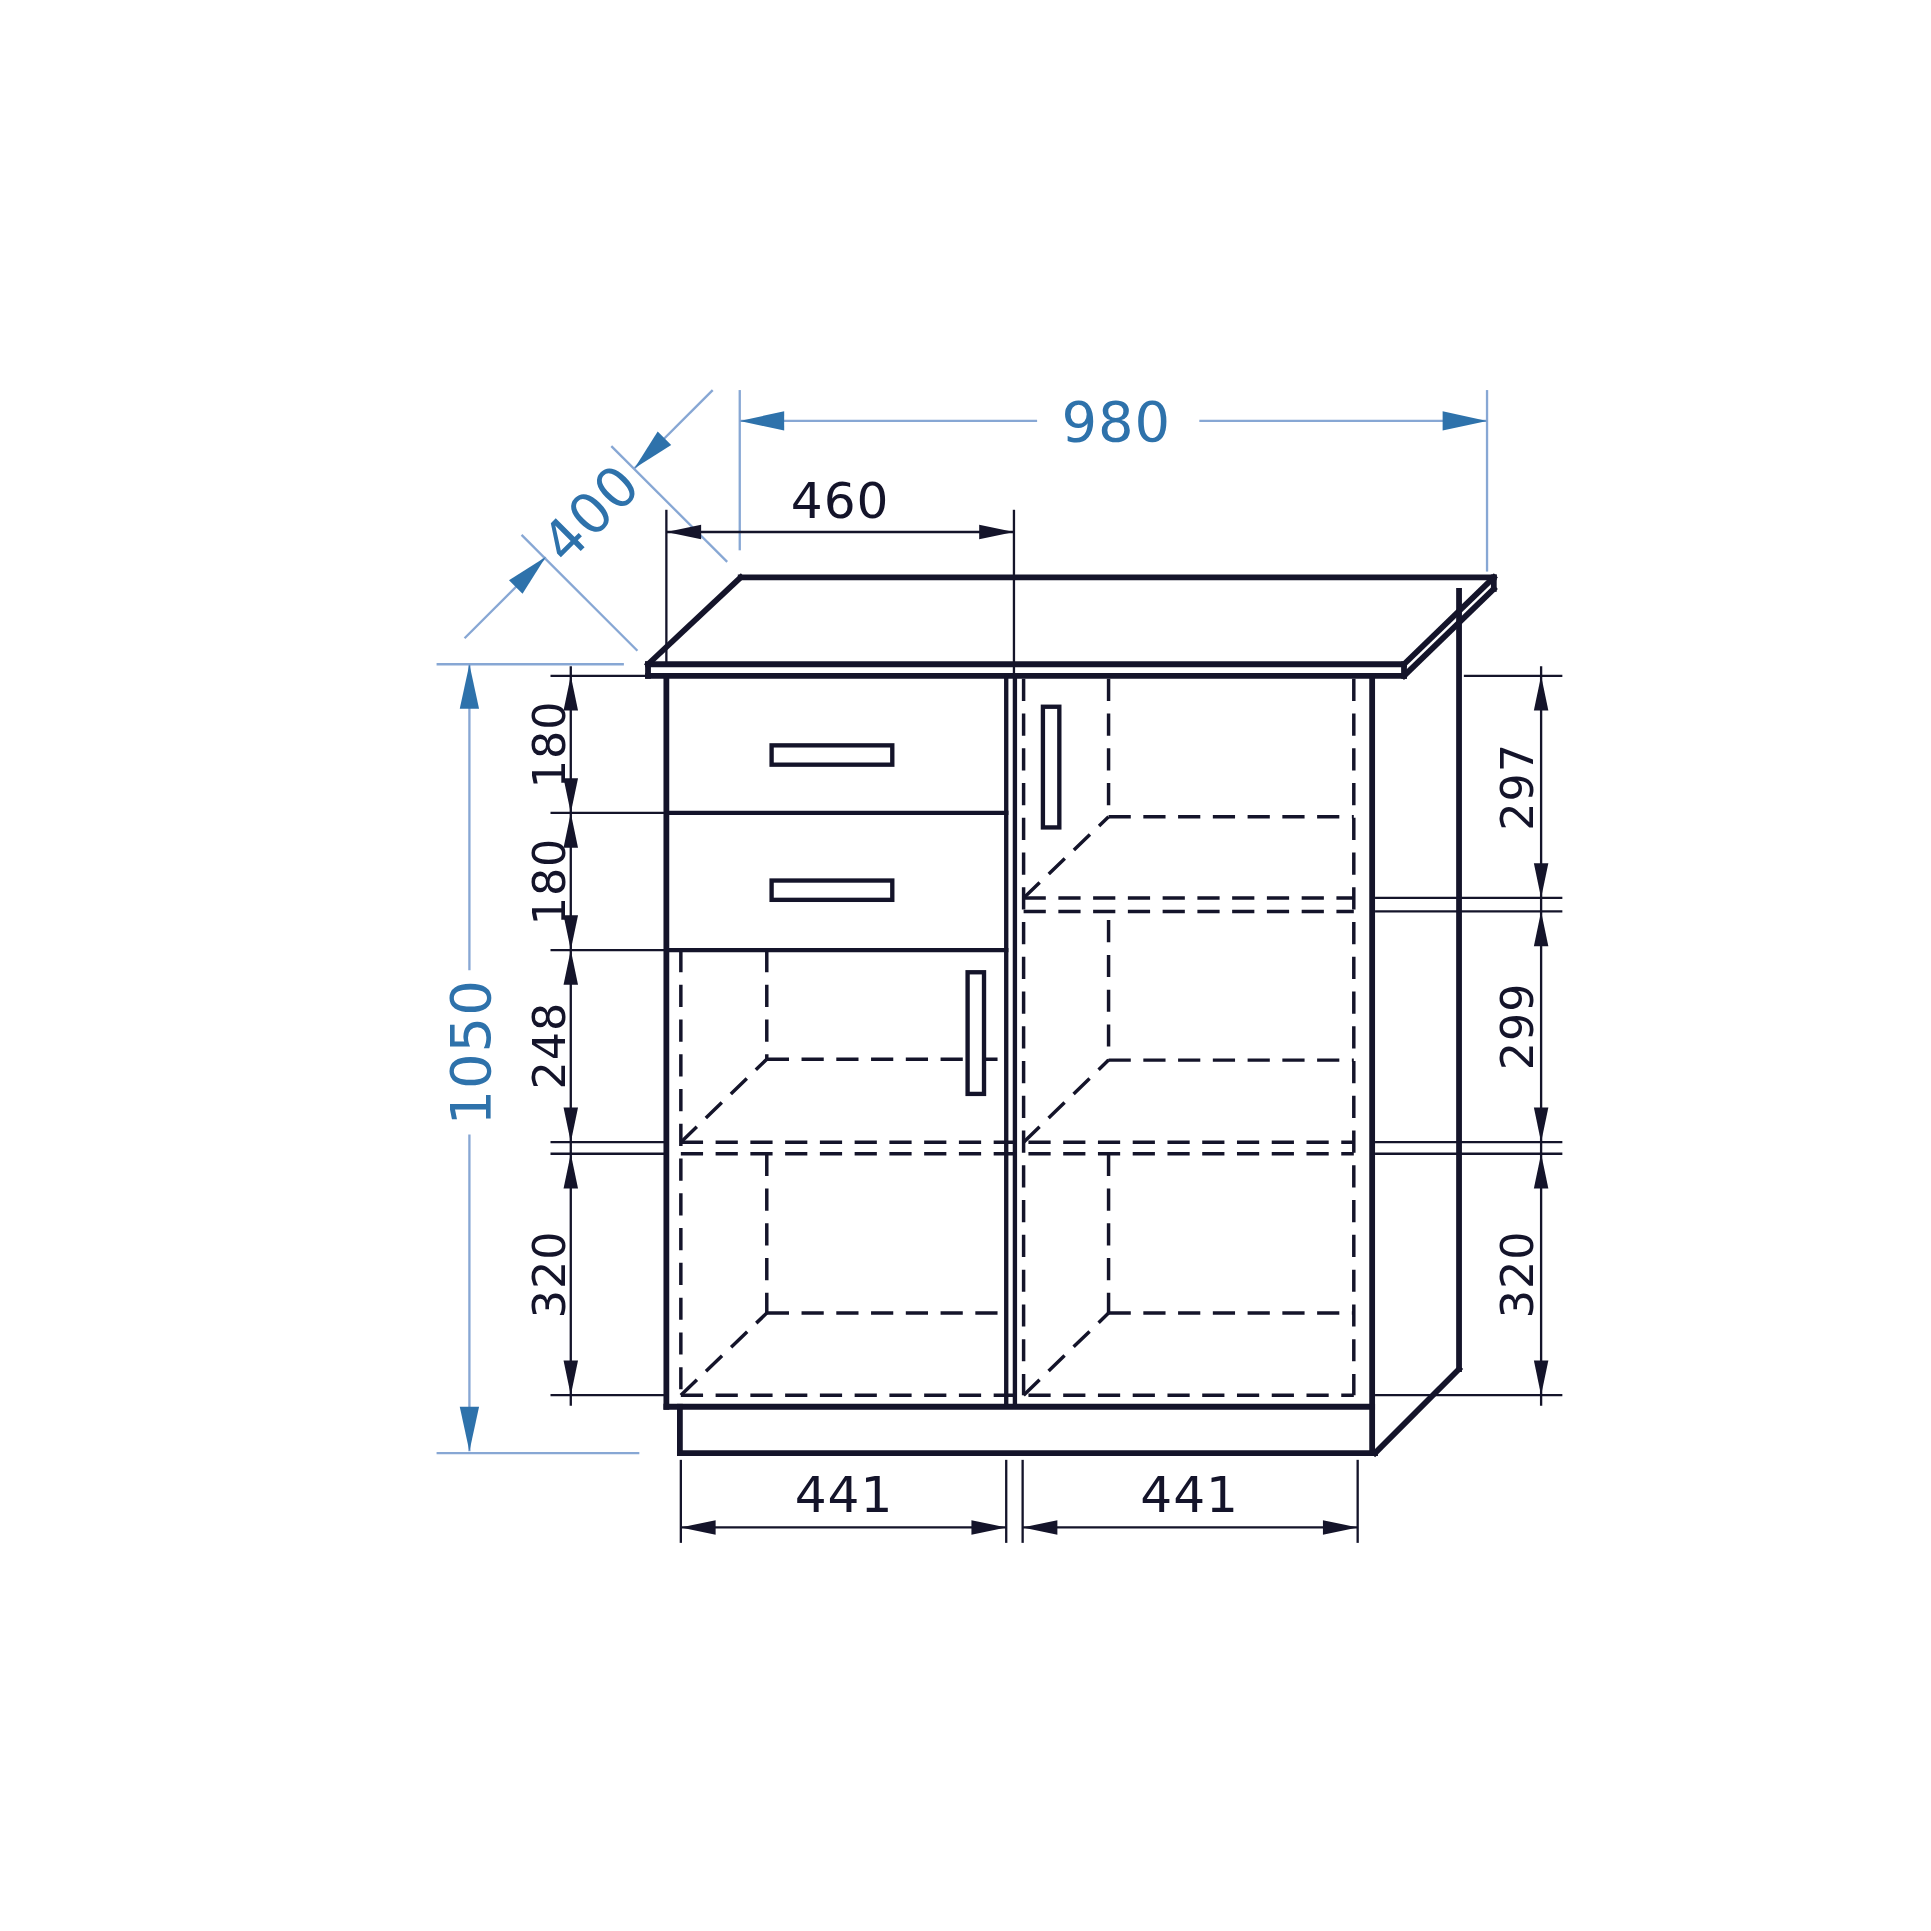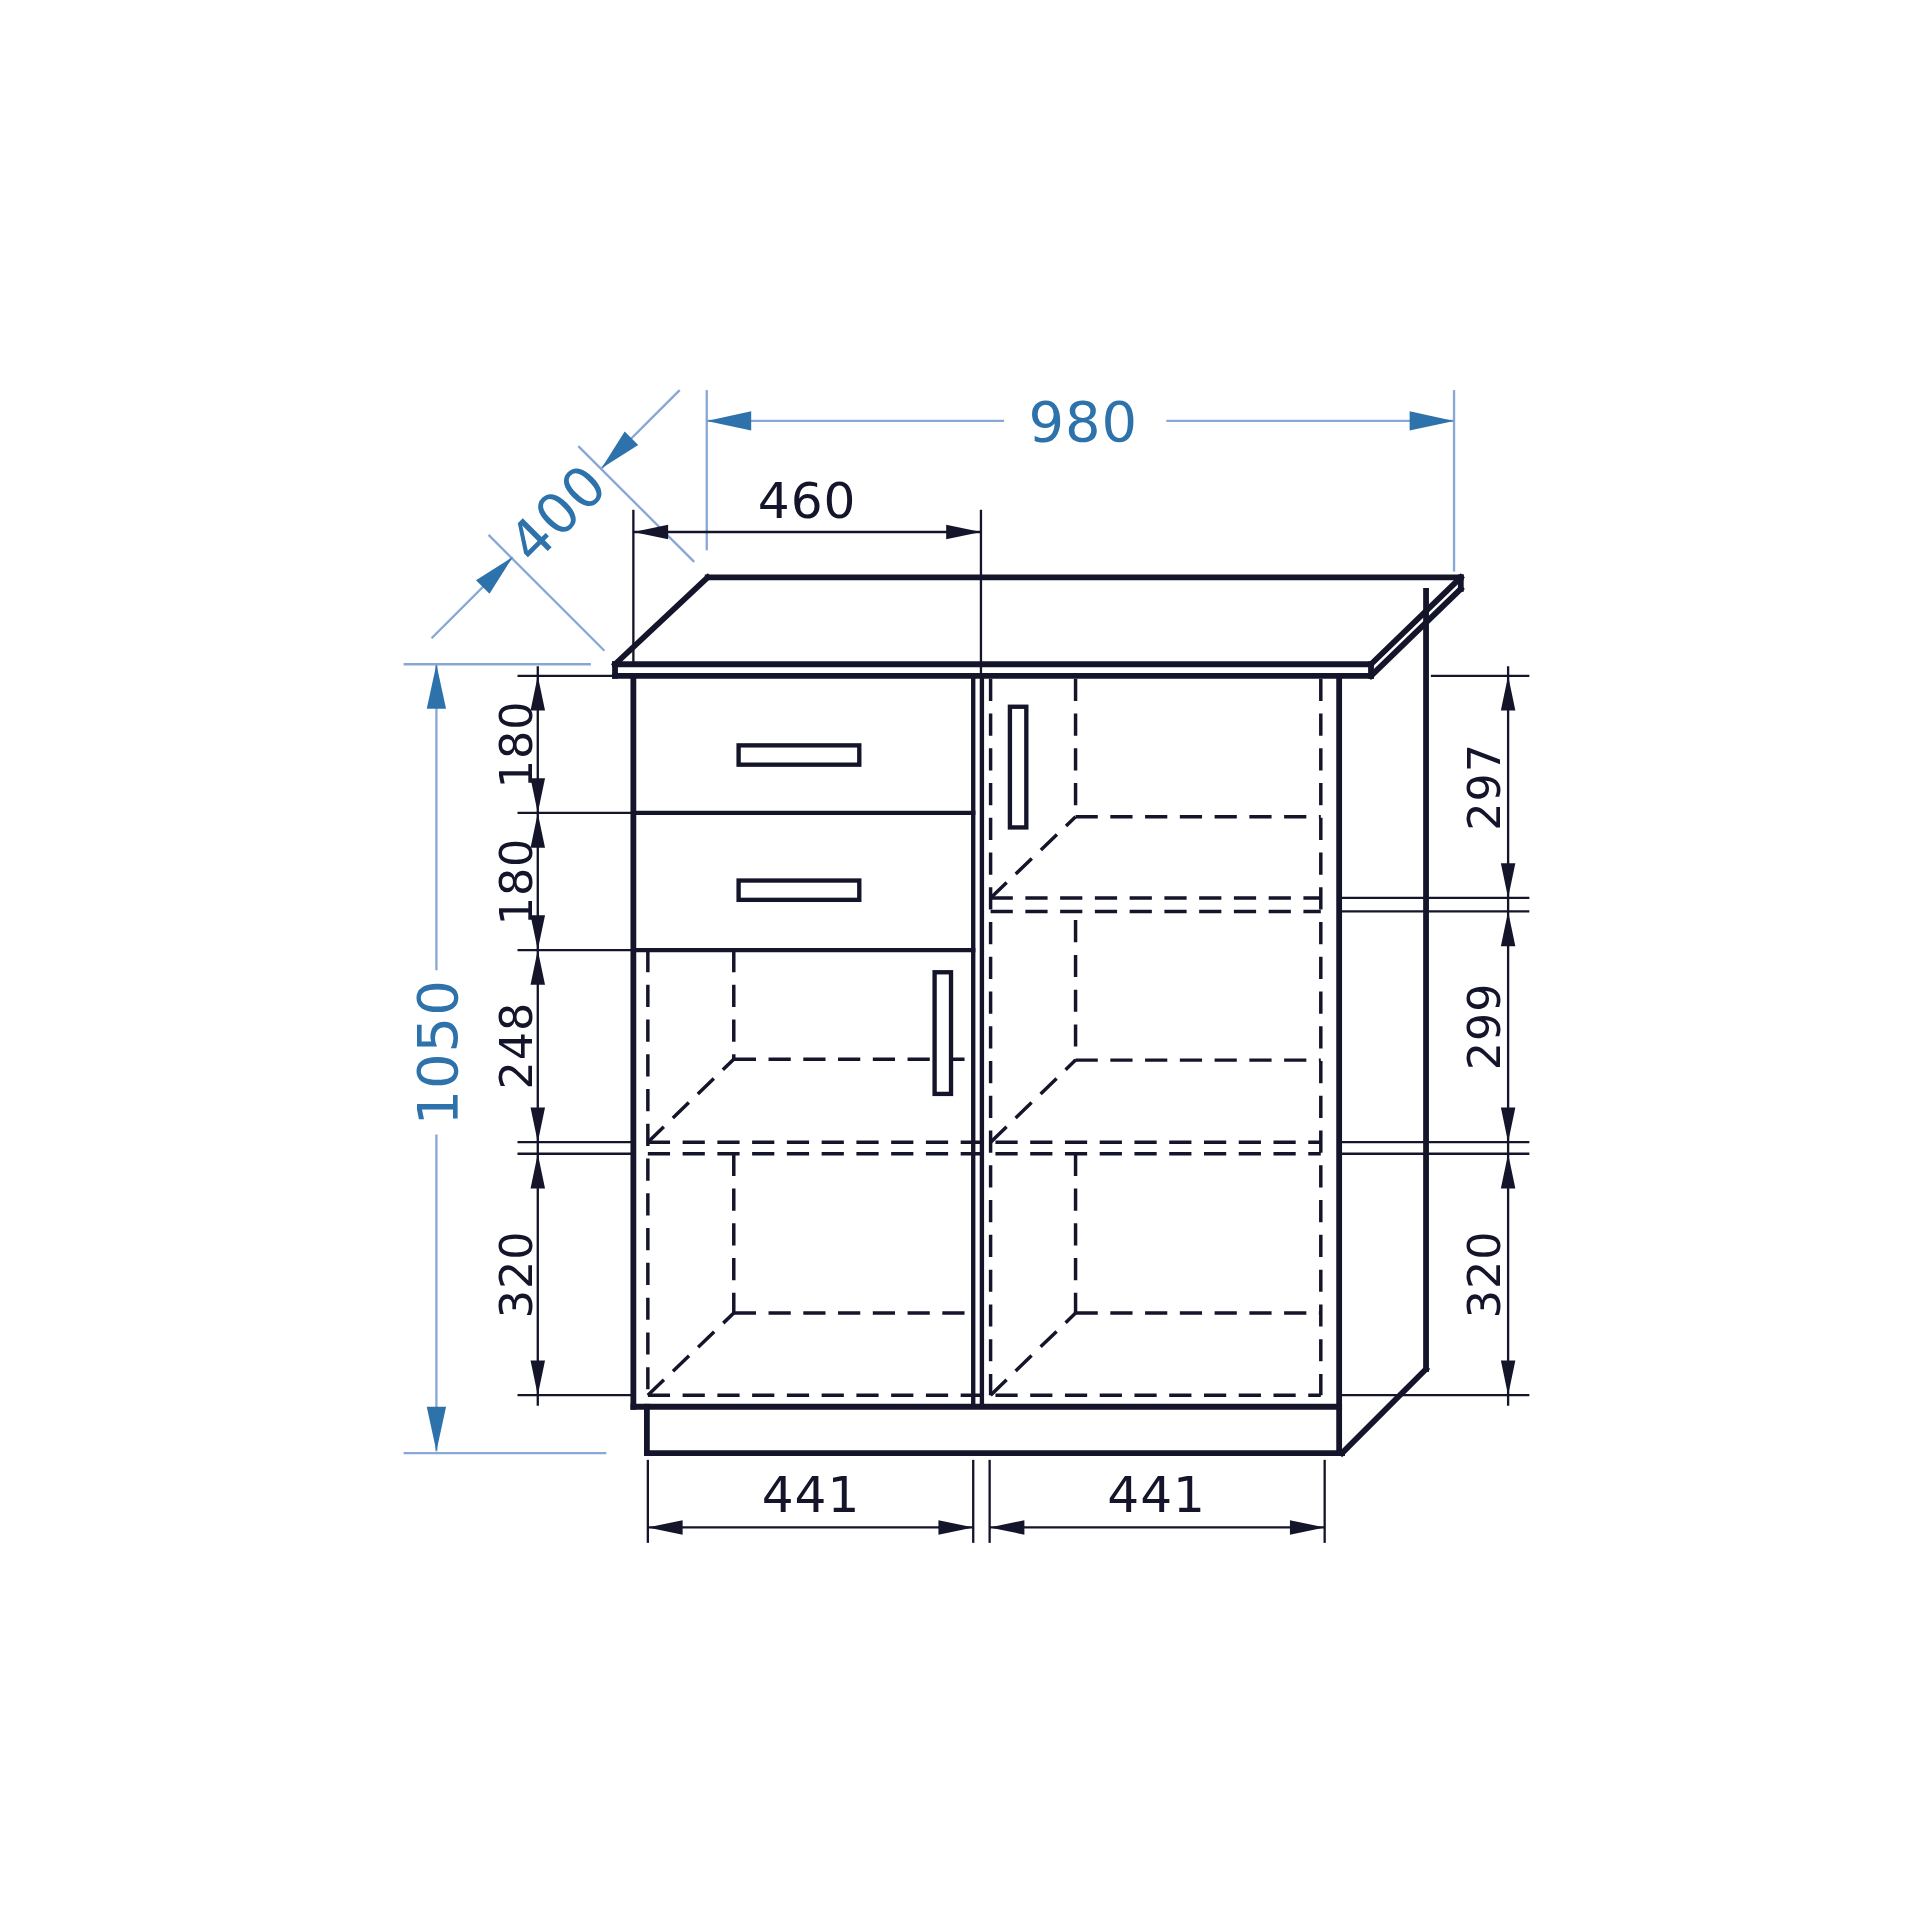--- a/index.html
+++ b/index.html
@@ -1,17 +1,17 @@
 <!DOCTYPE html>
 <html><head>
 <meta charset="utf-8">
 <style>
   html,body{margin:0;padding:0;background:#ffffff;}
   .page{position:relative;width:1836px;height:1931px;background:#ffffff;overflow:hidden;
-        font-family:"DejaVu Sans","Liberation Sans",sans-serif;}
+        font-family:"DejaVu Sans","Liberation Sans",sans-serif;margin-left:33px;}
   svg{position:absolute;left:0;top:0;}
   text{font-family:"DejaVu Sans","Liberation Sans",sans-serif;}
   .dim-black{fill:#14142a;font-size:52px;letter-spacing:1px;}
   .dim-black-small{fill:#14142a;font-size:46px;letter-spacing:1px;}
   .dim-blue{fill:#2e72ab;font-size:58px;letter-spacing:1px;}
 </style>
 </head>
 <body>
 
 <div class="page">

